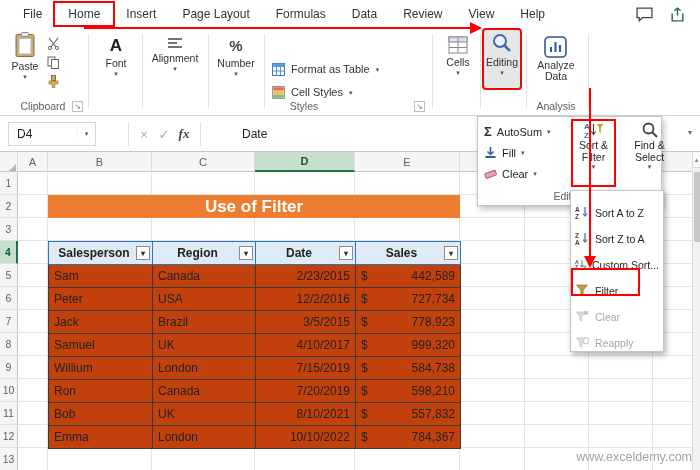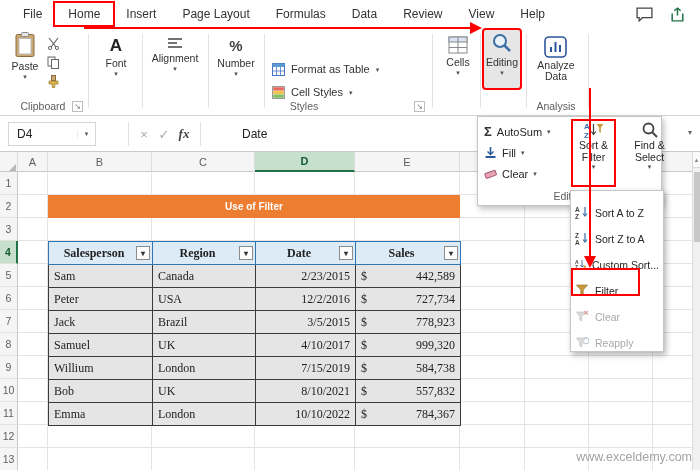--- a/index.html
+++ b/index.html
@@ -55,23 +55,23 @@
   .filler { flex:1; border-right:none; }
   .rhead { position:absolute; left:0; top:20px; width:18px; }
   .rn { height:23px; border-bottom:1px solid #E2E2E2; border-right:1px solid #C9C9C9;
         font-size:10.5px; color:#5F5F5F; display:flex; align-items:center; justify-content:center;
         background:#F5F5F5; }
   .rn.sel { background:#C7E0CE; color:#145A32; border-right:2px solid #217346; font-weight:bold; }
   .gridarea { position:absolute; left:18px; top:20px; width:674px; height:299px;
       background-image:repeating-linear-gradient(to bottom, transparent 0, transparent 22px, #E4E4E4 22px, #E4E4E4 23px); }
   .vline { position:absolute; top:20px; height:299px; width:1px; background:#E4E4E4; }
   .banner { position:absolute; left:48px; top:43px; width:412px; height:23px; background:#ED7D31;
-            color:#fff; font-weight:bold; font-size:10px; text-align:center; line-height:23px; z-index:2; }
+            color:#fff; font-weight:bold; font-size:17px; text-align:center; line-height:23px; z-index:2; }
   .dtable { position:absolute; left:48px; top:89px; width:412px; border-collapse:collapse;
-            table-layout:fixed; z-index:2; background:#e5e5e5;font-family:Liberation Serif, serif; }
+            table-layout:fixed; z-index:2; background:#c2410c; }
   .dtable th { height:23px; background:#DDEBF7; border:1px solid #2E75B6; font-weight:bold;
                font-size:12px; position:relative; padding:0 15px 0 2px; white-space:nowrap; overflow:hidden; }
   .dtable td { height:23px; border:1px solid #3A3A3A; font-size:12px; padding:0 5px;
                white-space:nowrap; overflow:hidden; }
   .c-date { text-align:right; }
   .c-sales { }
   .sales-in { display:flex; justify-content:space-between; }
   .fbtn { position:absolute; right:2px; top:4px; width:14px; height:14px; border:1px solid #8C8C8C;
           background:#FDFDFD; font-size:8px; line-height:13px; text-align:center; color:#333; }
   .vscroll { position:absolute; right:0; top:0; width:8px; height:318px; background:#F1F1F1;
@@ -362,20 +362,31 @@
         <td>London</td>
         <td class="c-date">7/15/2019</td>
         <td class="c-sales">
             <span class="sales-in">
               <span>$</span>
               <span>584,738</span>
             </span>
           </td>
       </tr>
       <tr>
+        <td>Ron</td>
+        <td>Canada</td>
+        <td class="c-date">7/20/2019</td>
+        <td class="c-sales">
+            <span class="sales-in">
+              <span>$</span>
+              <span>598,210</span>
+            </span>
+          </td>
+      </tr>
+      <tr>
         <td>Bob</td>
         <td>UK</td>
         <td class="c-date">8/10/2021</td>
         <td class="c-sales">
             <span class="sales-in">
               <span>$</span>
               <span>557,832</span>
             </span>
           </td>
       </tr>

